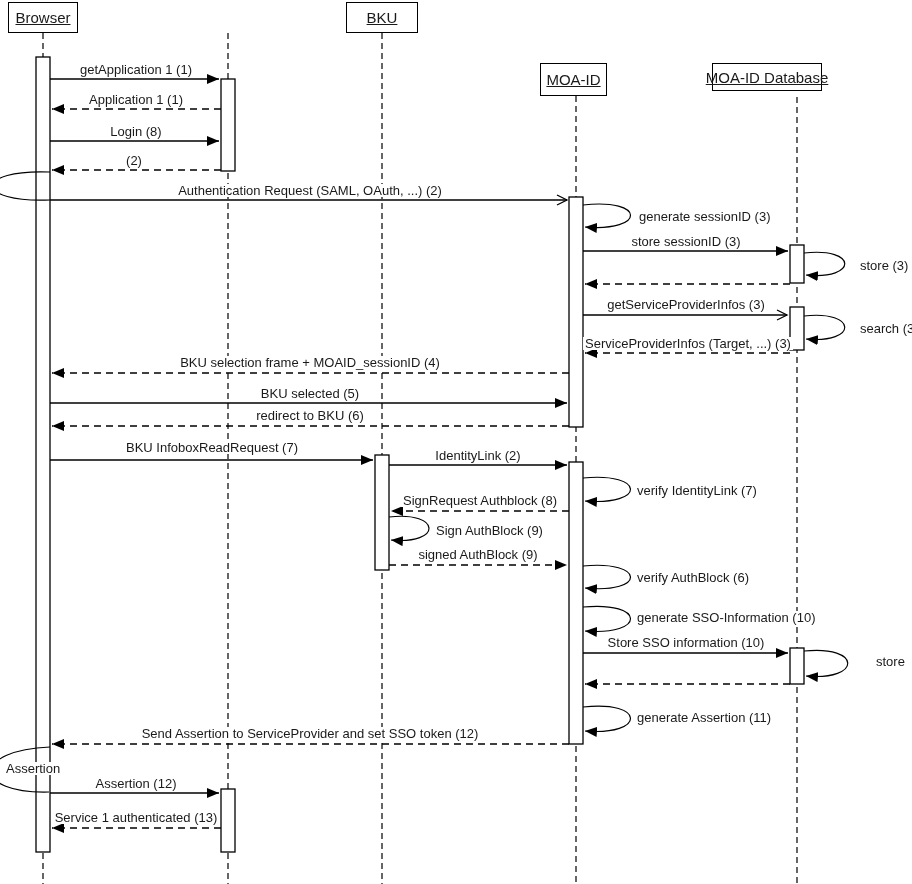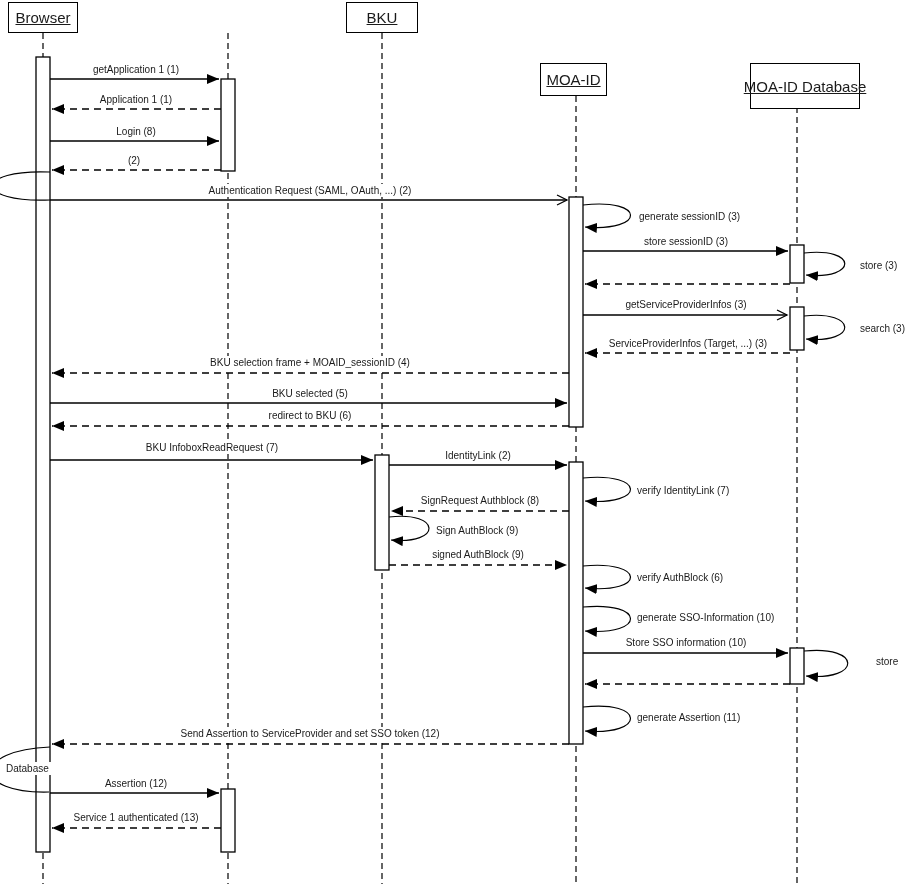--- a/index.html
+++ b/index.html
@@ -7,21 +7,21 @@
     position:relative;width:912px;height:884px;background:#ffffff;
     font-family:"Liberation Sans",sans-serif;color:#1a1a1a;overflow:hidden;
   }
   .layer{position:absolute;left:0;top:0;}
   .actor{
     position:absolute;box-sizing:border-box;border:1.5px solid #000;background:#fff;
     display:flex;align-items:center;justify-content:center;
     font-size:15px;text-decoration:underline;white-space:nowrap;text-align:right;
   }
   .msg{
-    position:absolute;font-size:10px;white-space:nowrap;background:#fff;
+    position:absolute;font-size:13px;white-space:nowrap;background:#fff;
     padding:0 2px;line-height:13px;
   }
   .msg.c{transform:translateX(-50%);}
   svg .ll{stroke:#000;stroke-width:1.2;stroke-dasharray:6 4;fill:none;}
   svg .bar{fill:#fff;stroke:#000;stroke-width:1.3;}
   svg .sa{stroke:#000;stroke-width:1.3;fill:none;}
   svg .da{stroke:#000;stroke-width:1.3;fill:none;stroke-dasharray:7 5;}
   svg .lp{stroke:#000;stroke-width:1.2;fill:none;}
 </style>
 </head>
@@ -100,21 +100,21 @@
 
   <div class="actor" style="left:8px;top:2px;width:70px;height:31px">
     <span>Browser</span>
   </div>
   <div class="actor" style="left:346px;top:2px;width:72px;height:31px">
     <span>BKU</span>
   </div>
   <div class="actor" style="left:540px;top:63px;width:67px;height:33px">
     <span>MOA-ID</span>
   </div>
-  <div class="actor" style="left:750px;top:63px;width:110px;height:46px">
+  <div class="actor" style="left:712px;top:63px;width:110px;height:28px">
     <span>MOA-ID Database</span>
   </div>
 
   <div class="msg c" style="left:136px;top:63px">getApplication 1 (1)</div>
   <div class="msg c" style="left:136px;top:93px">Application 1 (1)</div>
   <div class="msg c" style="left:136px;top:125px">Login (8)</div>
   <div class="msg c" style="left:134px;top:154px">(2)</div>
   <div class="msg c" style="left:310px;top:184px">Authentication Request (SAML, OAuth, ...) (2)</div>
   <div class="msg" style="left:637px;top:210px">generate sessionID (3)</div>
   <div class="msg c" style="left:686px;top:235px">store sessionID (3)</div>
@@ -130,17 +130,17 @@
   <div class="msg" style="left:635px;top:484px">verify IdentityLink (7)</div>
   <div class="msg c" style="left:480px;top:494px">SignRequest Authblock (8)</div>
   <div class="msg" style="left:434px;top:524px">Sign AuthBlock (9)</div>
   <div class="msg c" style="left:478px;top:548px">signed AuthBlock (9)</div>
   <div class="msg" style="left:635px;top:571px">verify AuthBlock (6)</div>
   <div class="msg" style="left:635px;top:611px">generate SSO-Information (10)</div>
   <div class="msg c" style="left:686px;top:636px">Store SSO information (10)</div>
   <div class="msg" style="left:874px;top:655px">store</div>
   <div class="msg" style="left:635px;top:711px">generate Assertion (11)</div>
   <div class="msg c" style="left:310px;top:727px">Send Assertion to ServiceProvider and set SSO token (12)</div>
-  <div class="msg" style="left:4px;top:762px">Database</div>
+  <div class="msg" style="left:4px;top:762px">Assertion</div>
   <div class="msg c" style="left:136px;top:777px">Assertion (12)</div>
   <div class="msg c" style="left:136px;top:811px">Service 1 authenticated (13)</div>
 
 </div>
 
 </body></html>

